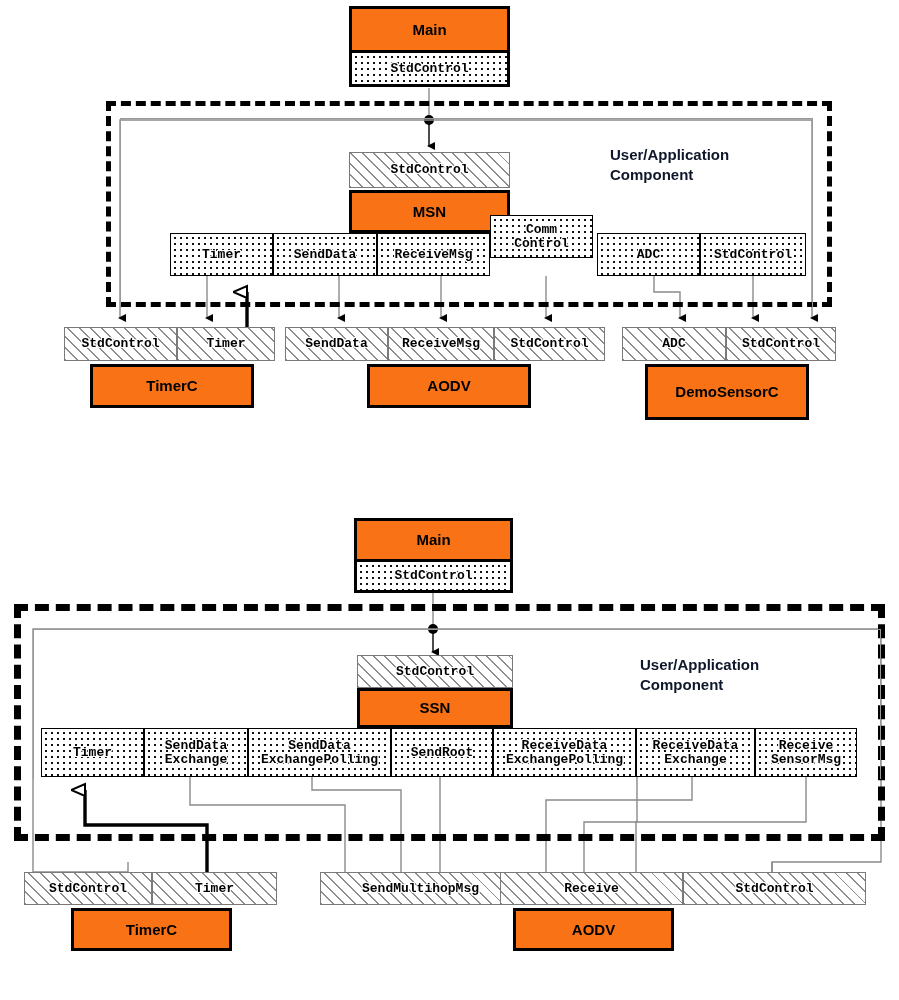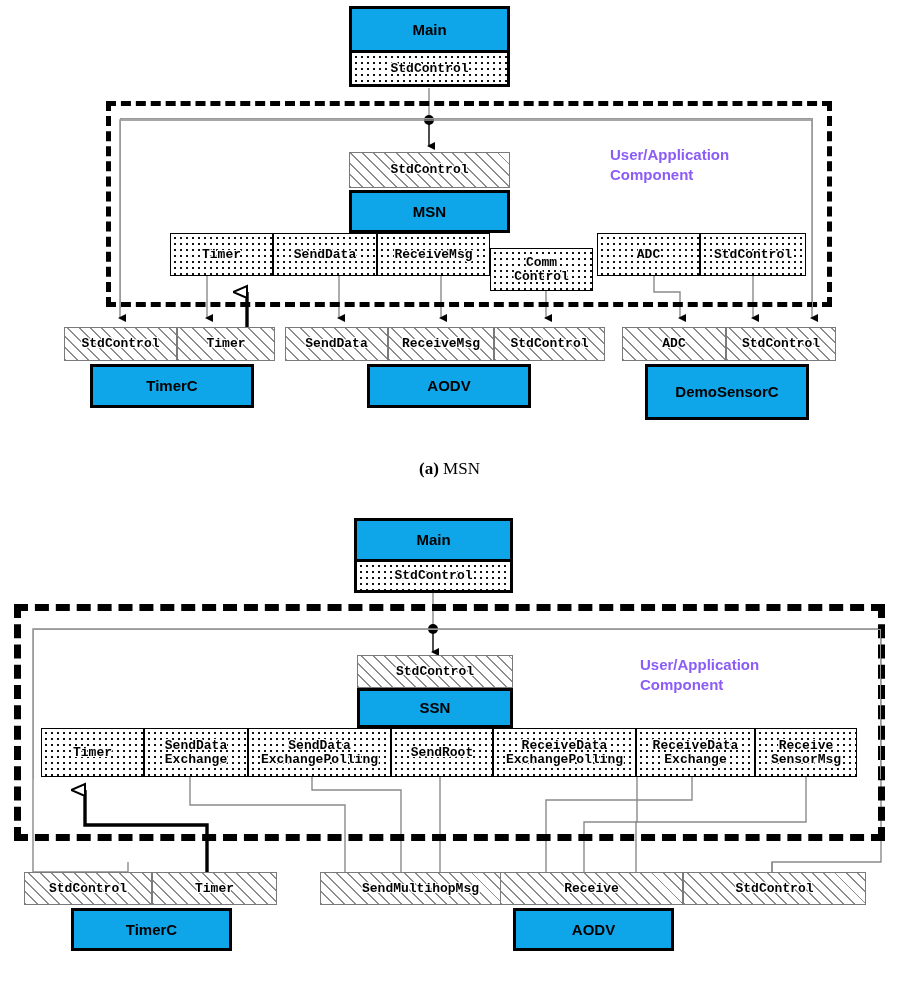--- a/index.html
+++ b/index.html
@@ -8,21 +8,21 @@
        -webkit-font-smoothing:antialiased;}
   .stage{position:absolute;left:0;top:0;width:899px;height:1000px;overflow:hidden;}
   svg.wires{position:absolute;left:0;top:0;width:899px;height:1000px;pointer-events:none;}
 
   
   .box{position:absolute;box-sizing:border-box;display:flex;align-items:center;
        justify-content:center;text-align:center;line-height:1.05;
        font-weight:bold;color:#000;}
 
   
-  .comp{background:#0ea5e9;border:3px solid #000;font-size:15px;}
+  .comp{background:#f97316;border:3px solid #000;font-size:15px;}
 
   
   .dotted{
     border:1px solid #000;
     background-color:#ffffff;
     background-image:radial-gradient(#000 0.7px, transparent 0.8px);
     background-size:6px 6px;background-position:1px 1px;
     font-size:13px;
   }
   
@@ -48,21 +48,21 @@
   
   .ifrow{position:absolute;}
 
   
   .innerframe{position:absolute;border:1px solid #9a9a9a;box-sizing:border-box;}
 
   
   .dashed{position:absolute;box-sizing:border-box;background:transparent;}
 
   .ua-label{position:absolute;font-size:15px;font-weight:bold;line-height:1.35;
-            color:#8b5cf6;text-align:left;}
+            color:#0f172a;text-align:left;}
 
   .caption{position:absolute;width:899px;text-align:center;
            font-family:"Liberation Serif","DejaVu Serif",serif;font-size:17px;color:#000;}
   .caption b{font-weight:bold;}
 </style>
 </head>
 <body>
 
 <div class="stage">
 
@@ -162,21 +162,21 @@
   <div class="ifrow">
     <div class="box dotted" style="left:170px;top:233px;width:103px;height:43px;">
       <span class="pat-label">Timer</span>
     </div>
     <div class="box dotted" style="left:273px;top:233px;width:104px;height:43px;">
       <span class="pat-label">SendData</span>
     </div>
     <div class="box dotted" style="left:377px;top:233px;width:113px;height:43px;">
       <span class="pat-label">ReceiveMsg</span>
     </div>
-    <div class="box dotted" style="left:490px;top:248px;width:103px;height:43px;white-space:pre-line;">
+    <div class="box dotted" style="left:490px;top:215px;width:103px;height:43px;white-space:pre-line;">
       <span class="pat-label">Comm
 Control</span>
     </div>
     <div class="box dotted" style="left:597px;top:233px;width:103px;height:43px;">
       <span class="pat-label">ADC</span>
     </div>
     <div class="box dotted" style="left:700px;top:233px;width:106px;height:43px;">
       <span class="pat-label">StdControl</span>
     </div>
   </div>
@@ -207,23 +207,20 @@
   <div class="box hatch" style="left:622px;top:327px;width:104px;height:34px;">
     <span class="pat-label">ADC</span>
   </div>
   <div class="box hatch" style="left:726px;top:327px;width:110px;height:34px;">
     <span class="pat-label">StdControl</span>
   </div>
   <div class="box comp" style="left:645px;top:364px;width:164px;height:56px;">
     <span>DemoSensorC</span>
   </div>
 
-  <div class="caption" style="top:459px;">
-    <b>(a)</b><span> MSN</span>
-  </div>
 
   <div class="box comp" style="left:354px;top:518px;width:159px;height:44px;">
     <span>Main</span>
   </div>
   <div class="box dotted" style="left:354px;top:562px;width:159px;height:31px;border:3px solid #000;border-top:none;">
     <span class="pat-label">StdControl</span>
   </div>
 
   <div class="dashed" style="left:14px;top:604px;width:871px;height:237px;border:7px dashed #000;"></div>
 

